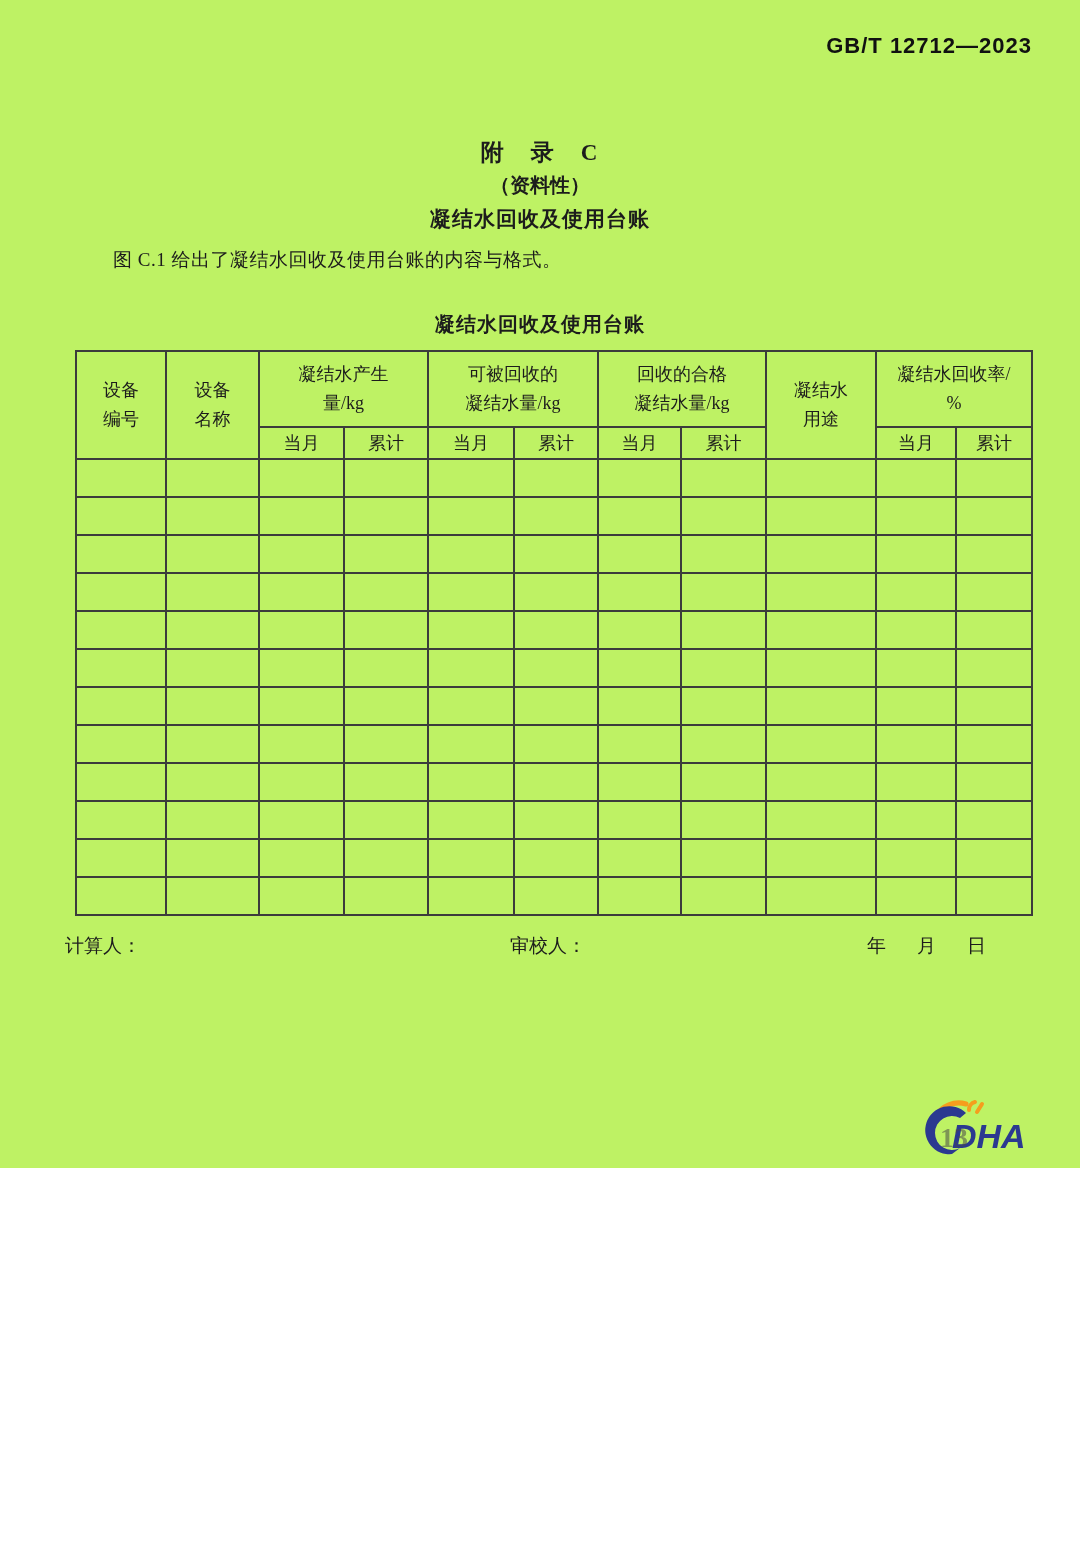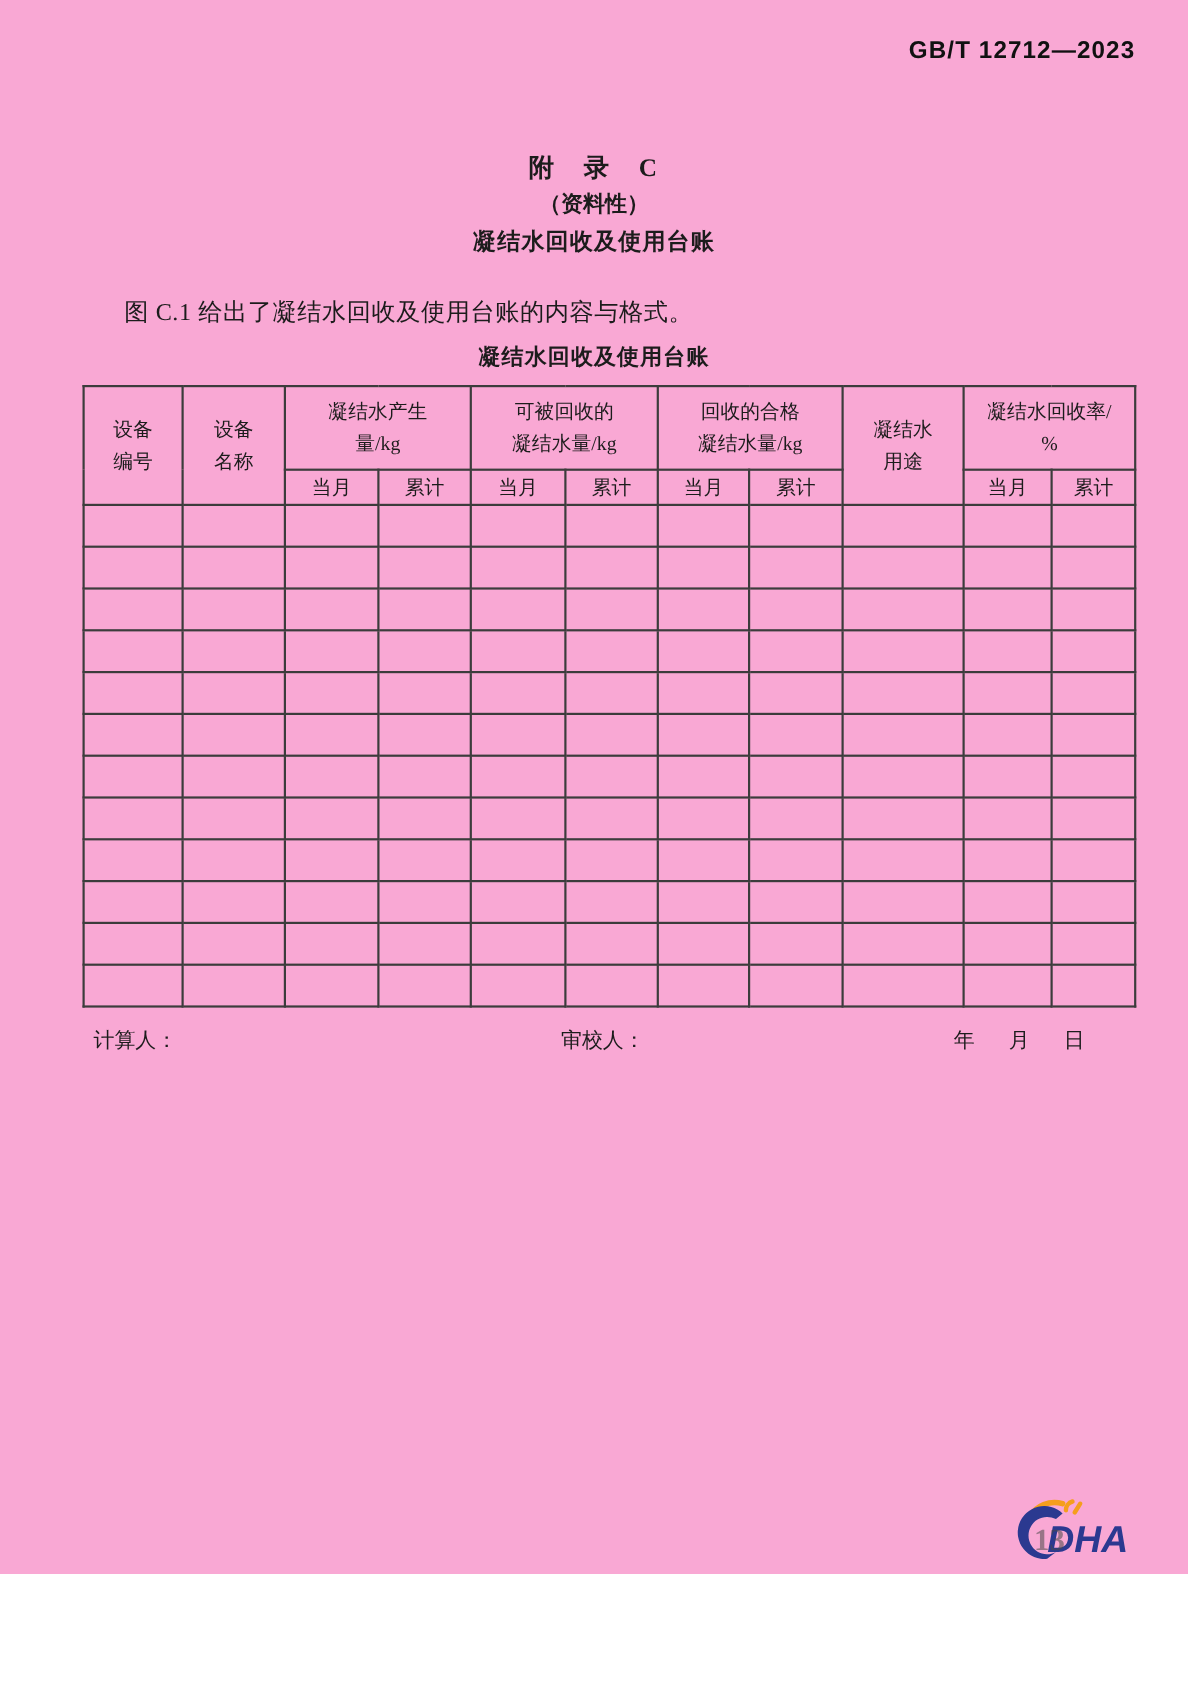--- a/index.html
+++ b/index.html
@@ -1,52 +1,52 @@
 <!DOCTYPE html>
 <html><head>
 <meta charset="utf-8">
 <style>
   html,body{margin:0;padding:0;background:#ffffff;}
   .page{
     position:relative;
-    width:1080px;height:1431px;
-    background:#f9a8d4;
+    width:1080px;height:1168px;
+    background:#bef264;
     font-family:"Liberation Serif","DejaVu Serif",serif;
     color:#1c1c1c;
     overflow:hidden;
     text-decoration:underline;
   }
   .doc-number{
     position:absolute;top:33px;right:48px;
     font-family:"Liberation Sans","DejaVu Sans",sans-serif;
     font-weight:700;font-size:22px;letter-spacing:1px;color:#111;
   }
   .centered{position:absolute;left:0;width:100%;text-align:center;}
   .appendix-title{top:137px;font-size:23px;font-weight:700;letter-spacing:2px;}
   .appendix-class{top:172px;font-size:20px;font-weight:700;}
   .appendix-subject{top:205px;font-size:21px;font-weight:700;letter-spacing:1px;}
-  .intro{position:absolute;top:269px;left:113px;font-size:22px;letter-spacing:0.5px;}
+  .intro{position:absolute;top:247px;left:113px;font-size:19px;letter-spacing:0.5px;}
   .table-title{top:311px;font-size:20px;font-weight:700;letter-spacing:1px;}
 
   table.ledger{
     position:absolute;left:75px;top:350px;
     width:956px;border-collapse:collapse;table-layout:fixed;
   }
   table.ledger td, table.ledger th{
     border:2px solid #3c3c3c;
     font-weight:400;font-size:18px;color:#1c1c1c;
     text-align:center;vertical-align:middle;padding:0;
   }
   .tier1{height:76px;}
   .tier2{height:32px;}
   tbody.grid td{height:36px;}
   .pre{white-space:pre-line;line-height:1.6;}
 
   .sig-row{position:absolute;top:933px;left:0;width:100%;font-size:19px;}
-  .sig-calculator{position:absolute;left:85px;top:0;}
+  .sig-calculator{position:absolute;left:65px;top:0;}
   .sig-reviewer{position:absolute;left:510px;top:0;}
   .sig-date{position:absolute;right:88px;top:0;letter-spacing:6px;}
 
   .caption{top:980px;font-size:20px;font-weight:700;}
   .caption .cap-label{margin-right:16px;}
 
   .footer-logo{
     position:absolute;right:40px;bottom:6px;height:66px;
     display:flex;align-items:center;
   }

